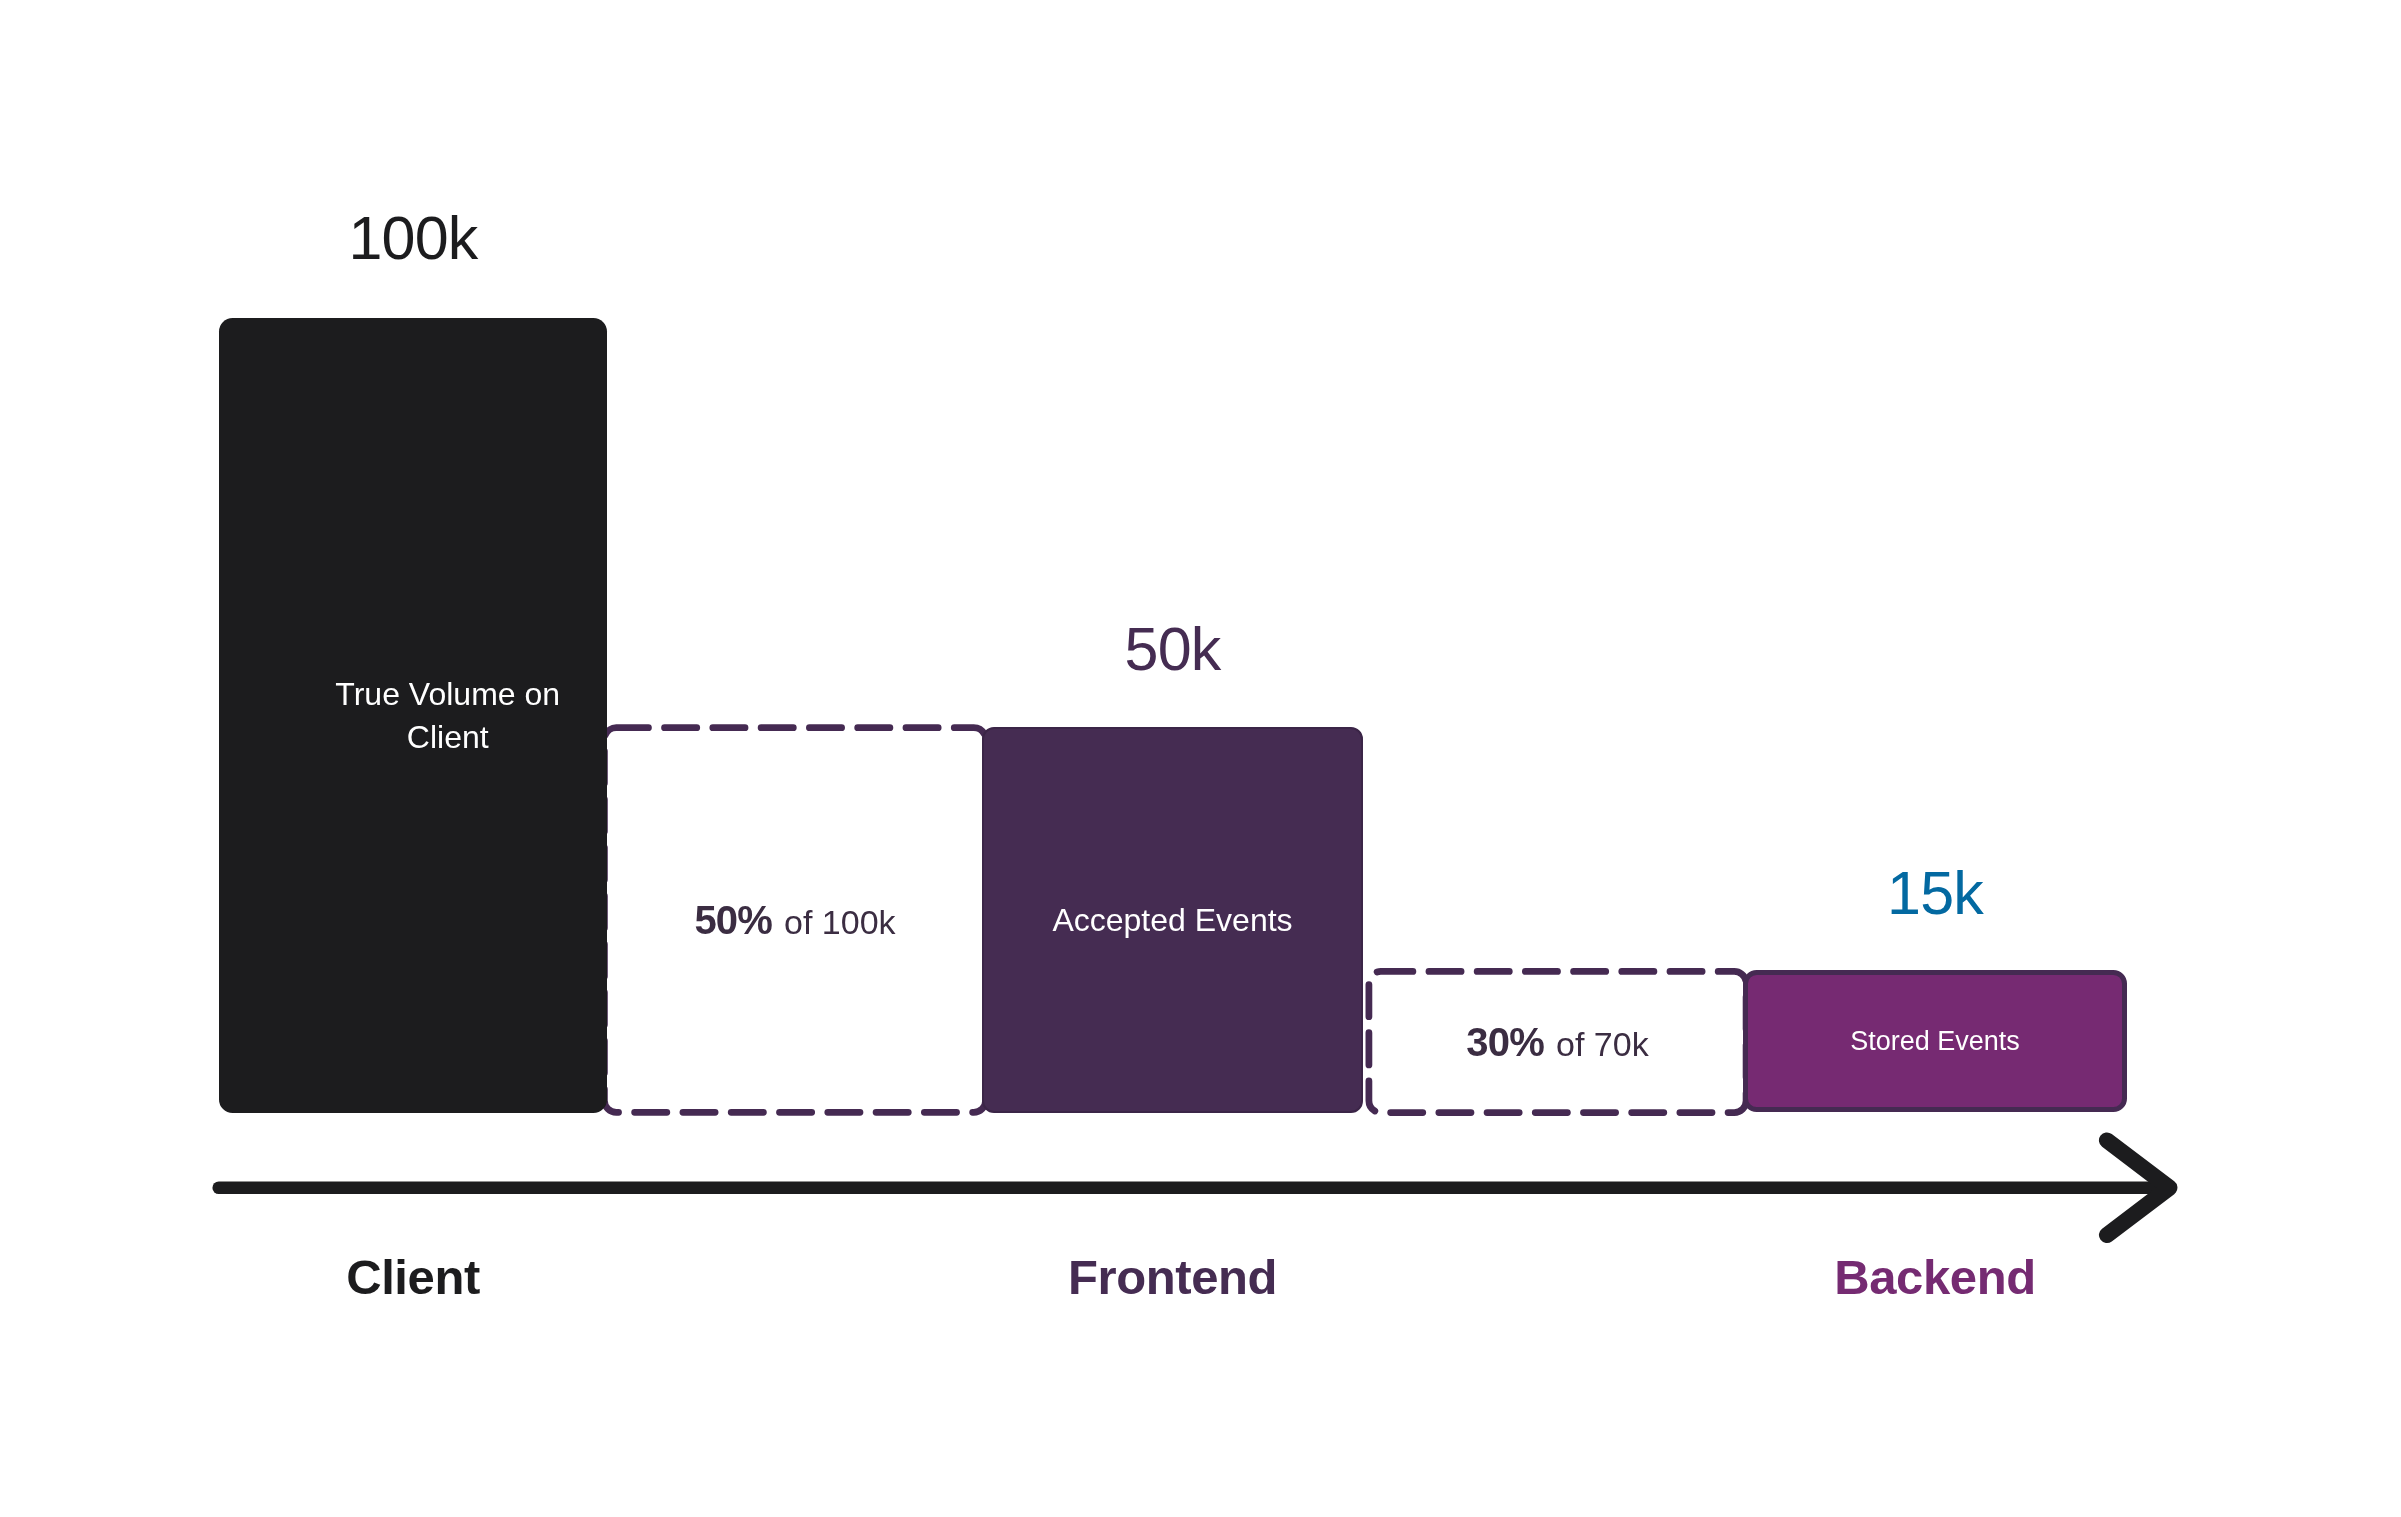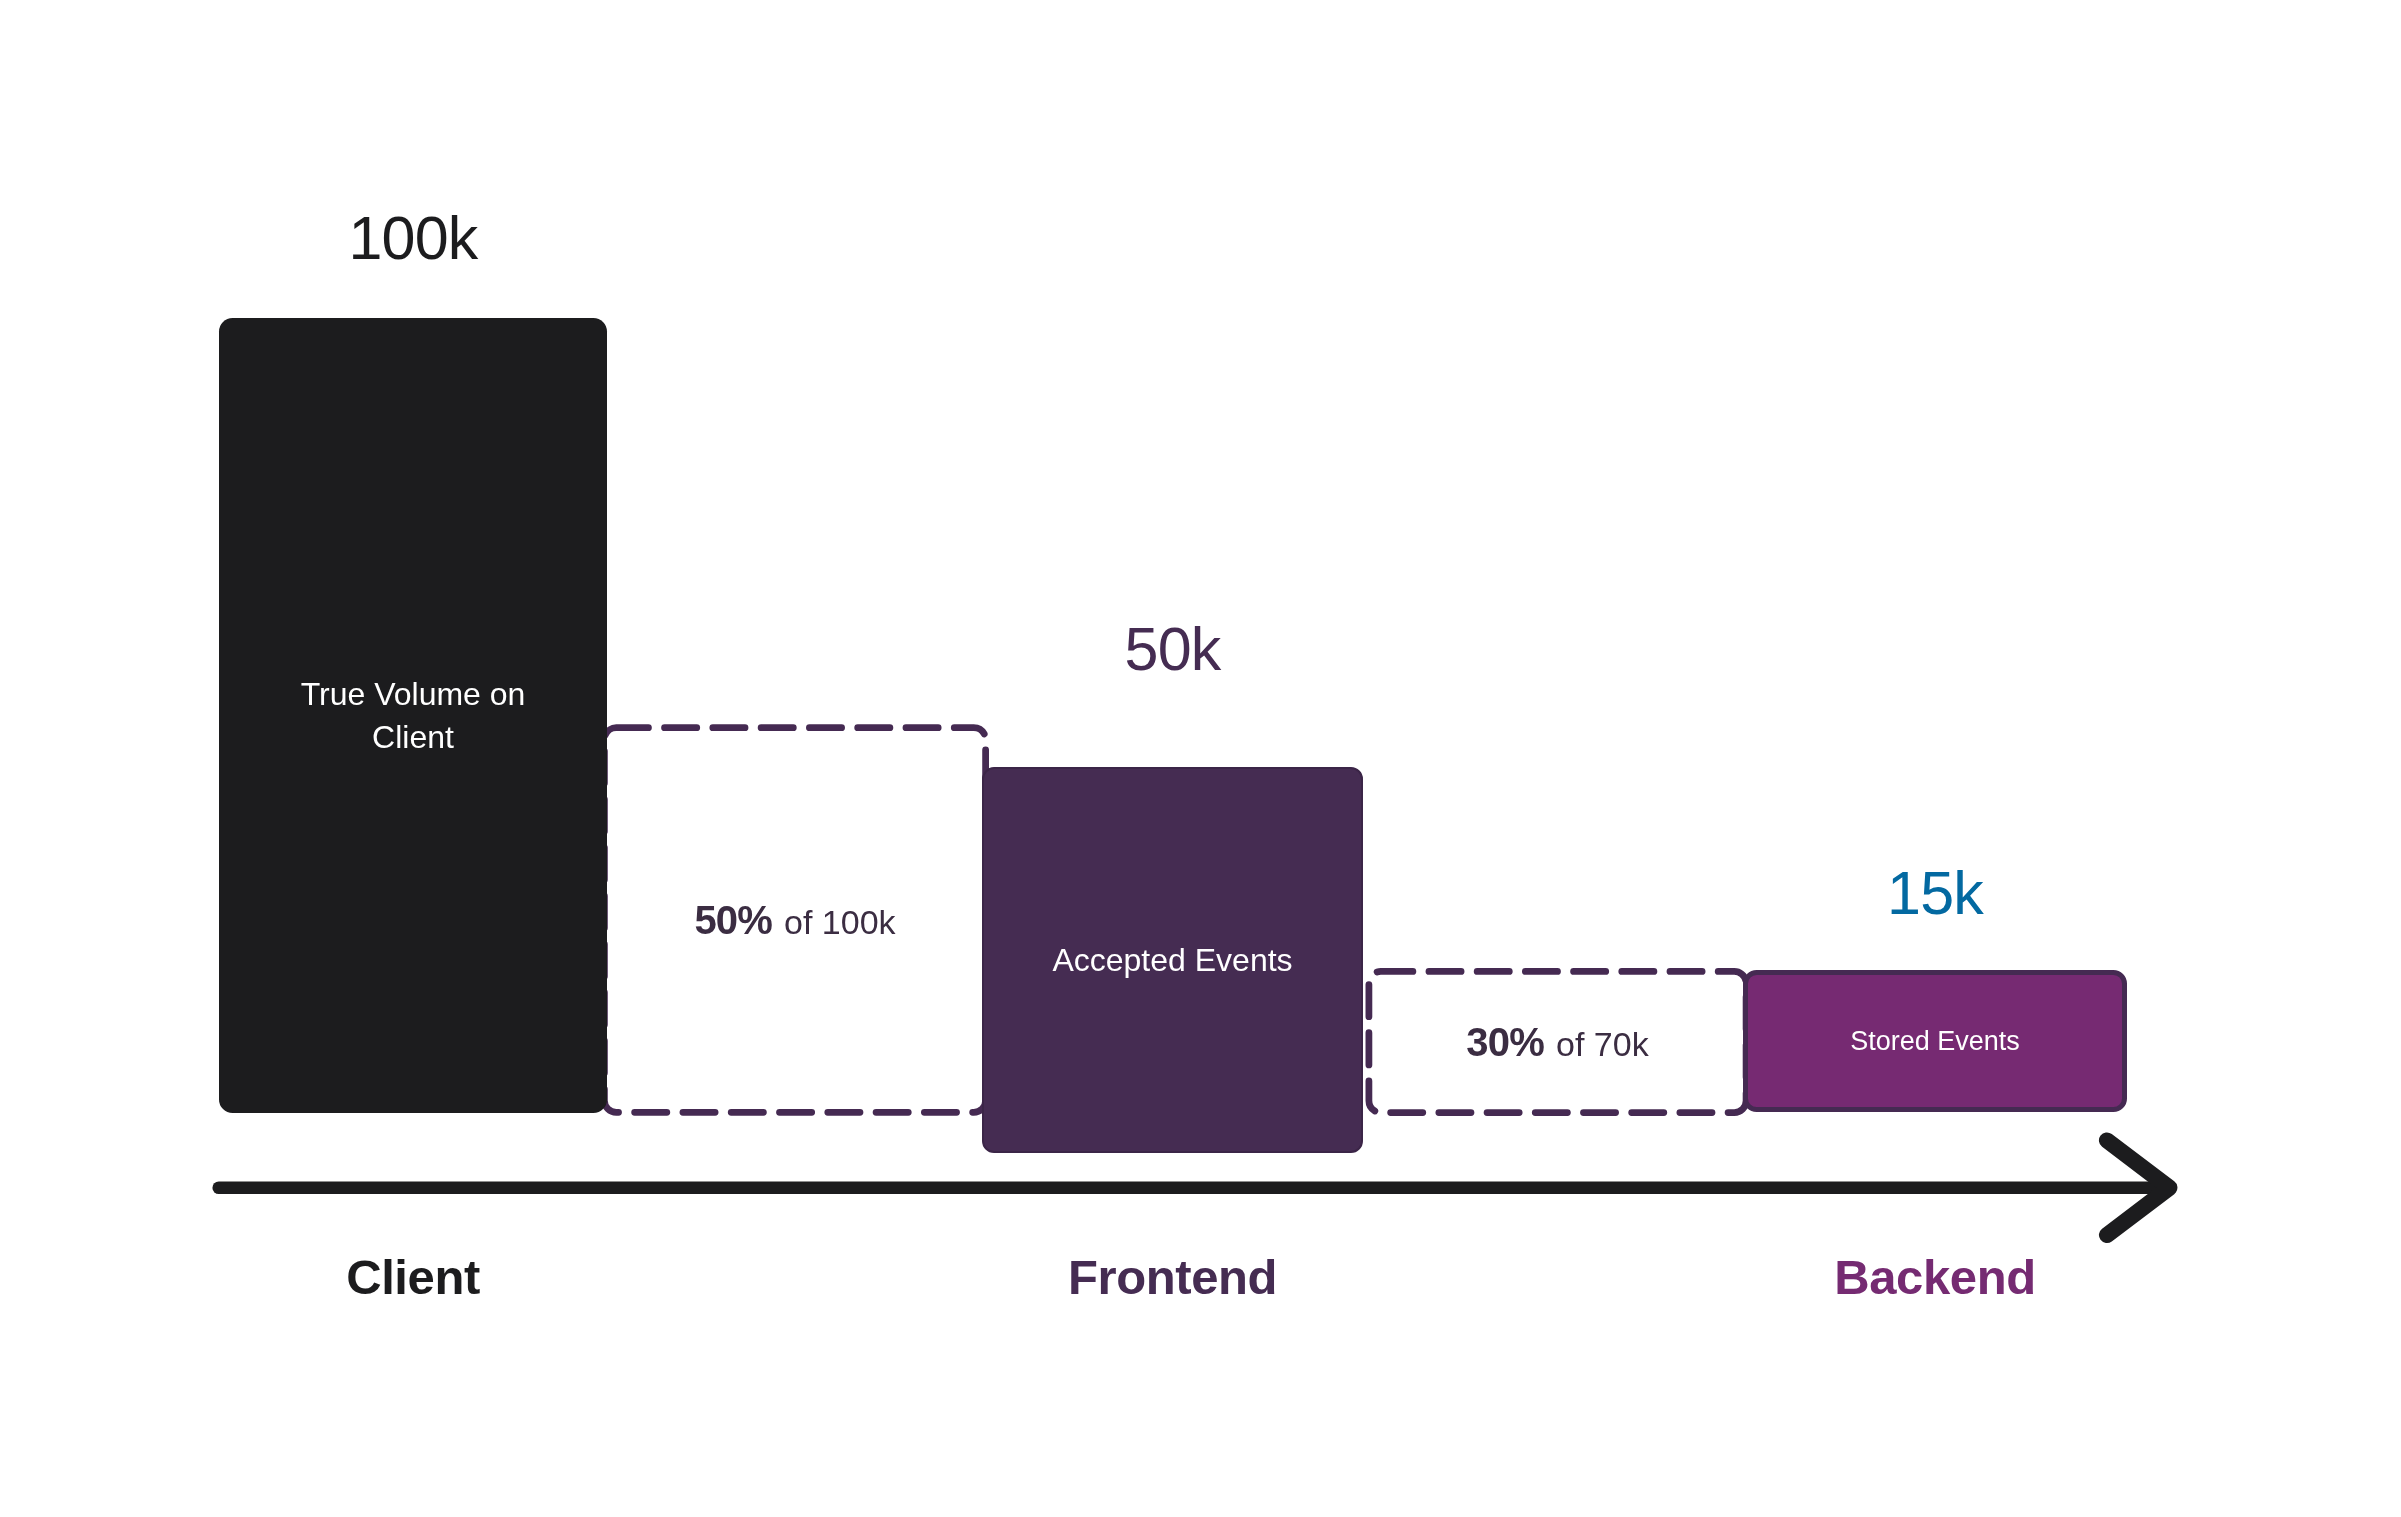--- a/index.html
+++ b/index.html
@@ -68,28 +68,29 @@
     padding: 0 15.3px;
   }
 
   #bar-client {
     left: 219px;
     top: 318px;
     width: 388px;
     height: 795px;
     background: #1c1c1e;
     border-radius: 13.6px;
+    justify-content: flex-end;
   }
   #bar-client .bar-text {
     max-width: 288px;
   }
 
   #bar-frontend {
     left: 982px;
-    top: 767px;
+    top: 727px;
     width: 381px;
     height: 386px;
     background: #452c52;
     border: 2.5px solid #3b2547;
     border-radius: 12px;
   }
 
   #bar-backend {
     left: 1743px;
     top: 970px;

